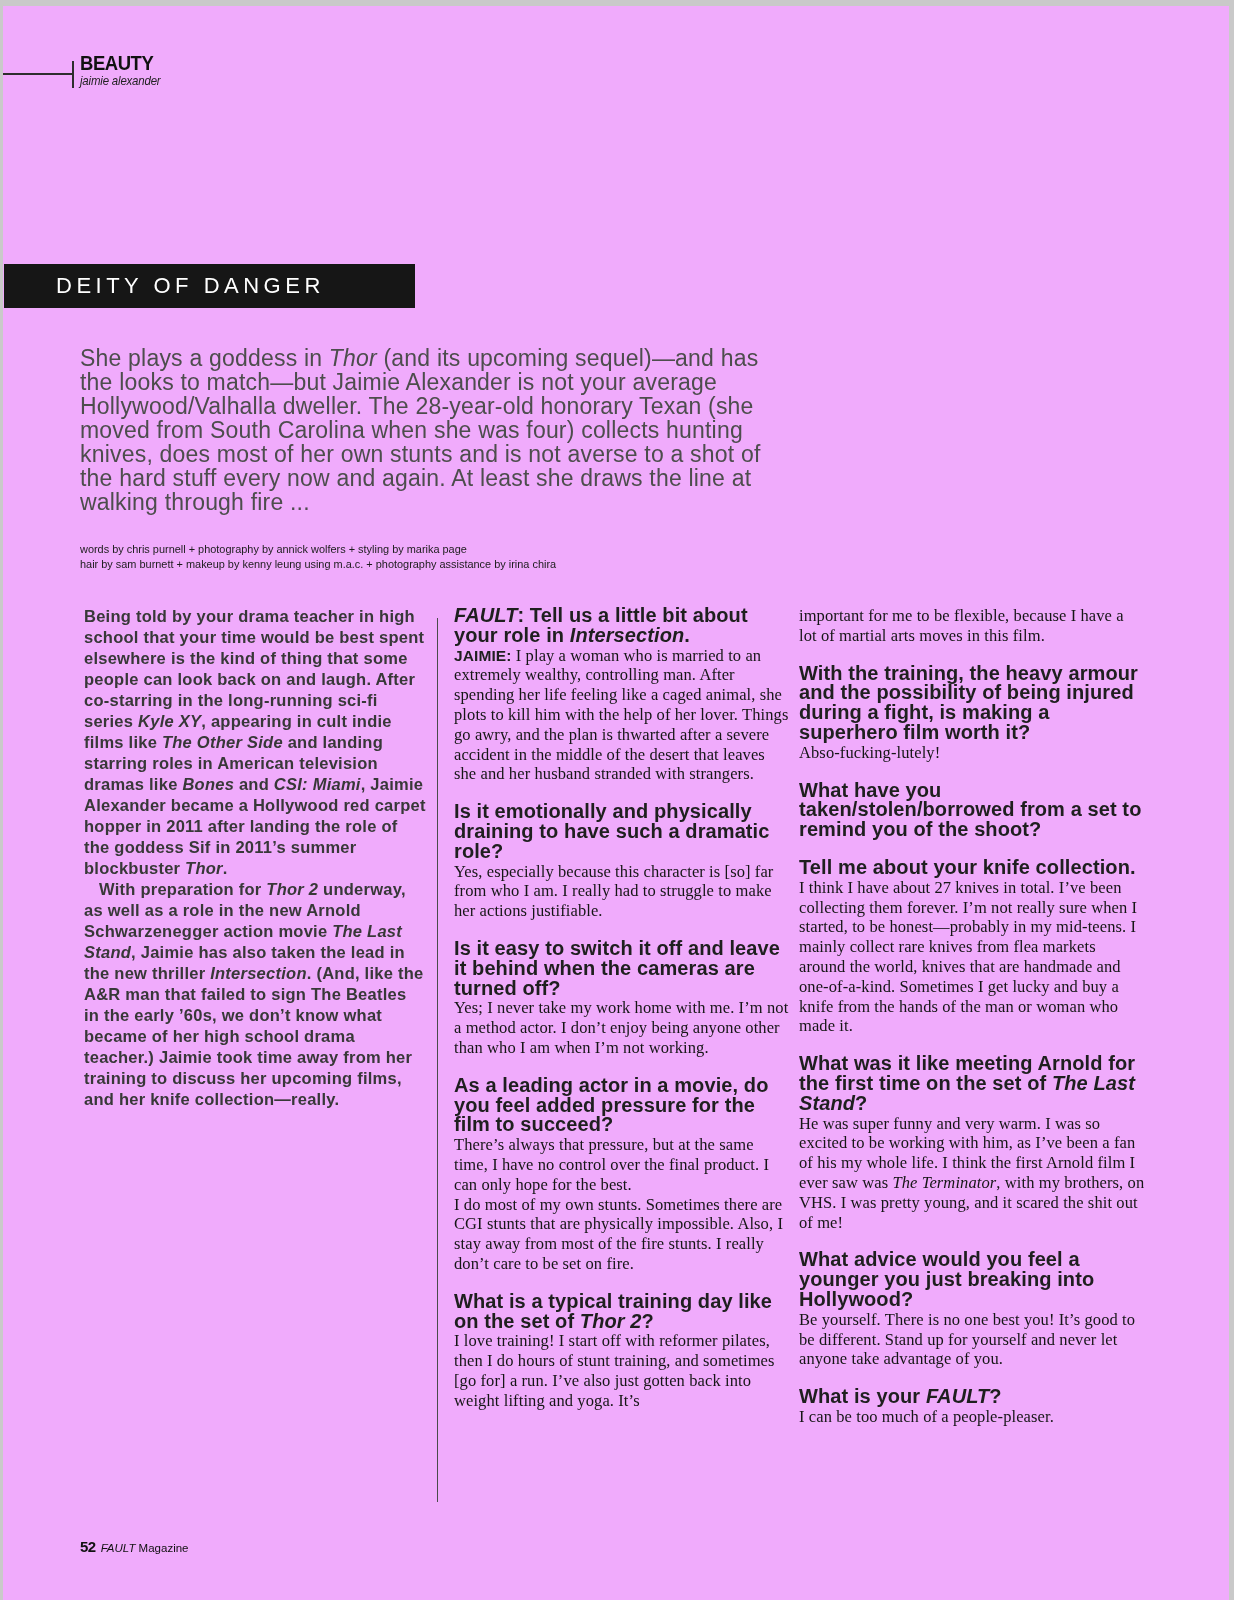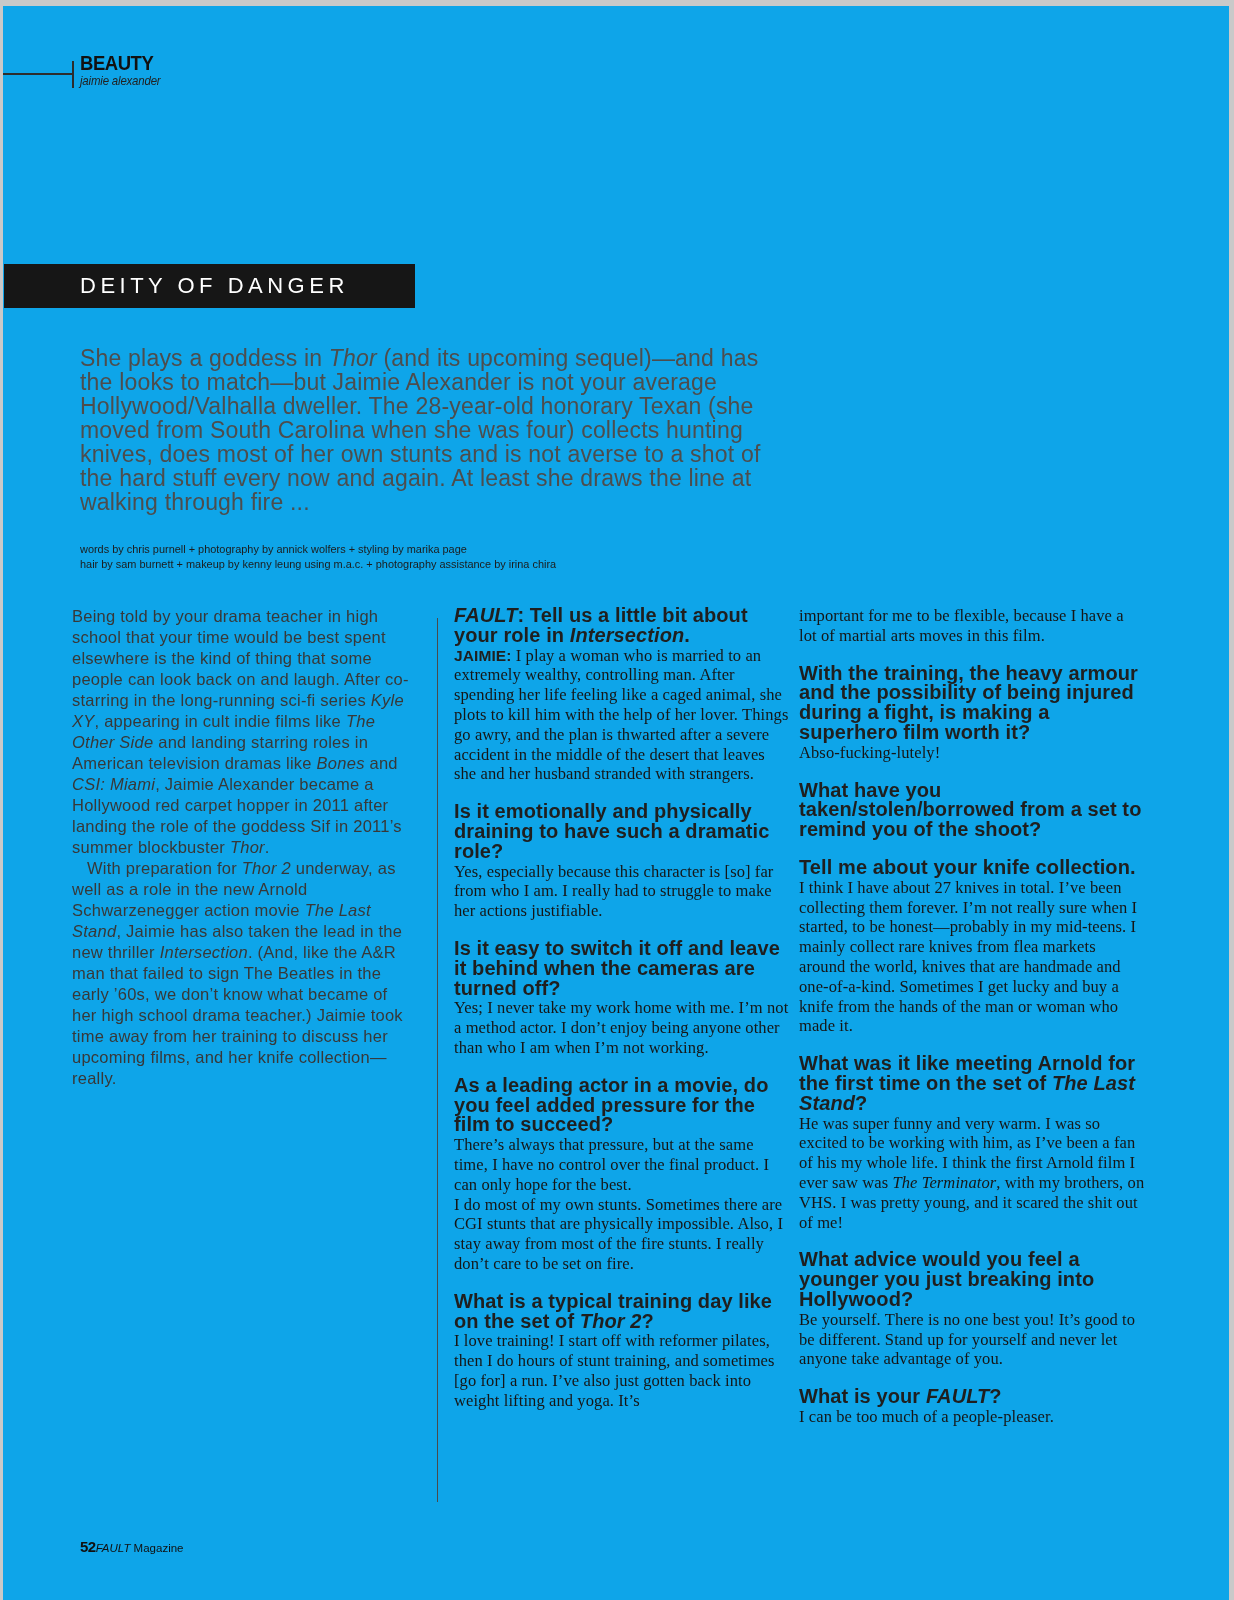--- a/index.html
+++ b/index.html
@@ -3,59 +3,59 @@
 <meta charset="utf-8">
 <style>
   html,body{margin:0;padding:0;}
   body{
     width:1234px;height:1600px;
     background:#ffffff;
     font-family:"Liberation Sans",sans-serif;
     position:relative;
     overflow:hidden;
   }
-  .page{position:absolute;inset:0;background:#0ea5e9;}
+  .page{position:absolute;inset:0;background:#f0abfc;}
   .edge{position:absolute;background:#c9c9c9;}
   .edge-top{left:0;top:0;width:1234px;height:6px;}
   .edge-right{right:0;top:0;width:5px;height:1600px;}
   .edge-left{left:0;top:0;width:3px;height:1600px;}
 
   
   .kicker-rule-h{position:absolute;left:3px;top:73px;width:70px;height:2px;background:#2d2d2d;}
   .kicker-rule-v{position:absolute;left:72px;top:61px;width:2px;height:27px;background:#2d2d2d;}
   .kicker{position:absolute;left:80px;top:52px;transform:scaleX(0.88);transform-origin:0 0;color:#111;}
   .kicker-title{font-size:21px;font-weight:700;letter-spacing:-0.5px;line-height:22px;}
   .kicker-sub{font-style:italic;font-size:13px;line-height:14px;color:#222;letter-spacing:-0.2px;}
 
   
   .banner{
     position:absolute;left:4px;top:264px;width:411px;height:44px;
     background:#161616;color:#ffffff;
-    line-height:44px;padding-left:76px;box-sizing:border-box;
+    line-height:44px;padding-left:52px;box-sizing:border-box;
     font-size:22px;letter-spacing:4.5px;font-weight:400;
   }
 
   
   .intro{
     position:absolute;left:80px;top:346px;width:712px;
     font-size:23px;line-height:24px;color:#4d4d4d;letter-spacing:0.2px;
   }
   .intro i{font-style:italic;}
 
   
   .credits{
     position:absolute;left:80px;top:542px;width:700px;
     font-size:11.5px;line-height:15px;color:#1c1c1c;
     transform:scaleX(0.95);transform-origin:0 0;
   }
 
   
   .divider{position:absolute;left:437px;top:618px;width:1px;height:884px;background:#4a4a4a;}
   .col{position:absolute;top:606px;}
-  .col1{left:72px;width:342px;}
+  .col1{left:84px;width:342px;font-weight:bold;}
   .col2{left:454px;width:336px;}
   .col3{left:799px;width:346px;}
 
   .col p{margin:0;}
   .col p.p{
     font-family:"Liberation Sans",sans-serif;
     font-size:16.5px;line-height:21px;color:#383838;letter-spacing:0.25px;
   }
   .col p.indent{text-indent:15px;}
   .col p.q{
@@ -67,21 +67,21 @@
   .col p.a{
     font-family:"Liberation Serif","DejaVu Serif",serif;
     font-size:16.5px;line-height:19.8px;color:#161616;letter-spacing:0.1px;
   }
   .col p.a b{font-family:"Liberation Sans",sans-serif;font-weight:700;font-size:15.5px;color:#1f1f1f;}
   .col p i{font-style:italic;}
 
   
   .footer{position:absolute;left:80px;top:1538px;color:#111;}
   .footer .pageno{font-weight:700;font-size:15px;letter-spacing:-0.5px;}
-  .footer .mag{font-size:11.5px;}
+  .footer .mag{font-size:11.5px;margin-left:5px;}
   .footer .mag i{font-style:italic;}
 </style>
 </head>
 <body>
 
 <div class="page">
   <div class="edge edge-top"></div>
   <div class="edge edge-left"></div>
   <div class="edge edge-right"></div>
 

